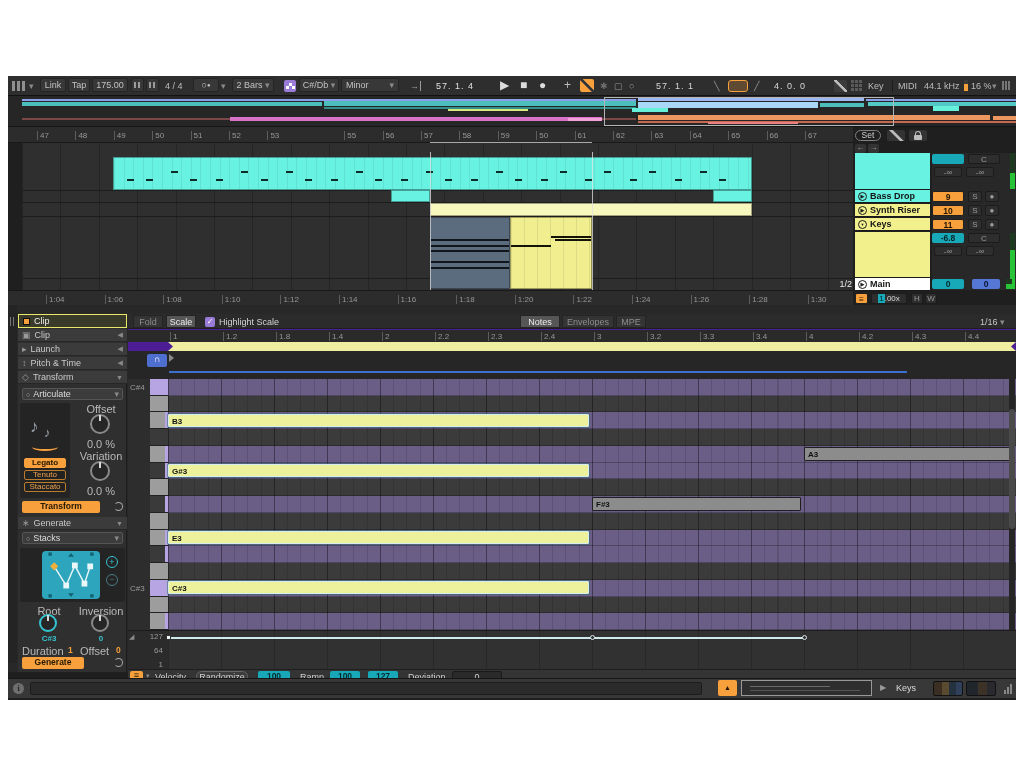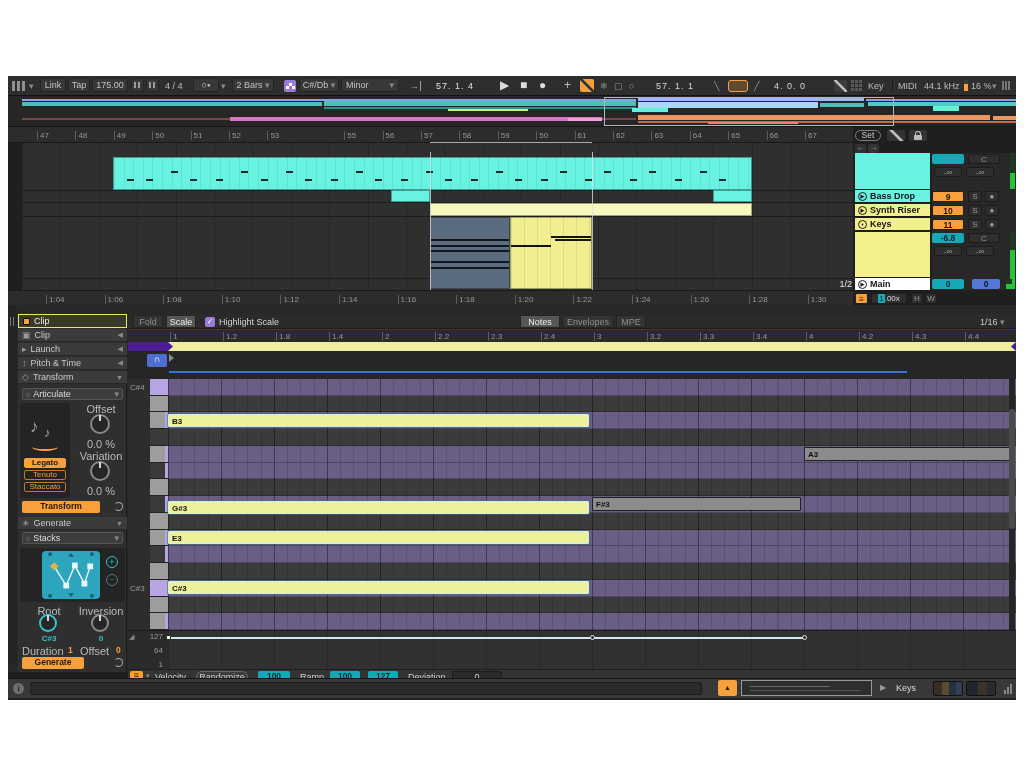--- a/index.html
+++ b/index.html
@@ -495,21 +495,21 @@
           <div class="abs prow row-dark" style="position: absolute; left: 0px; top: 184.07px; width: 848px; height: 16.7333px;"></div>
           <div class="abs prow row-scale" style="position: absolute; left: 0px; top: 200.8px; width: 848px; height: 16.7333px;"></div>
           <div class="abs prow row-dark" style="position: absolute; left: 0px; top: 217.53px; width: 848px; height: 16.7333px;"></div>
           <div class="abs prow row-scale" style="position: absolute; left: 0px; top: 234.27px; width: 848px; height: 16.7333px;"></div>
         </div>
       <div class="abs" style="left:40px;top:65px;width:848px;height:251px;pointer-events:none;background-image:repeating-linear-gradient(90deg,rgba(0,0,0,.30) 0 1px,transparent 1px 53px),repeating-linear-gradient(90deg,rgba(0,0,0,.13) 0 1px,transparent 1px 13.25px)"></div>
       <div id="pr-notes" class="abs" style="left:40px;top:65px;width:848px;height:251px">
           <div class="abs note note-sel" style="position: absolute; left: 0px; top: 34.5px; width: 421px; height: 13.7px;">
             <div class="lbl">B3</div>
           </div>
-          <div class="abs note note-sel" style="position: absolute; left: 0px; top: 84.7px; width: 421px; height: 13.7px; margin-top: 37px;">
+          <div class="abs note note-sel" style="position: absolute; left: 0px; top: 84.7px; width: 421px; height: 13.7px;">
             <div class="lbl">G#3</div>
           </div>
           <div class="abs note note-sel" style="position: absolute; left: 0px; top: 151.6px; width: 421px; height: 13.7px;">
             <div class="lbl">E3</div>
           </div>
           <div class="abs note note-sel" style="position: absolute; left: 0px; top: 201.8px; width: 421px; height: 13.7px;">
             <div class="lbl">C#3</div>
           </div>
           <div class="abs note note-grey" style="position: absolute; left: 424px; top: 118.1px; width: 209px; height: 13.7px;">
             <div class="lbl">F#3</div>

